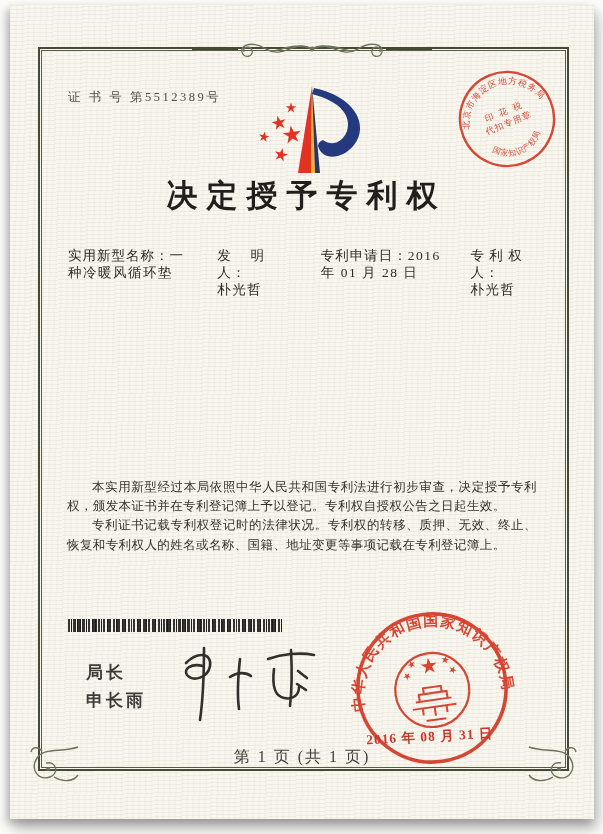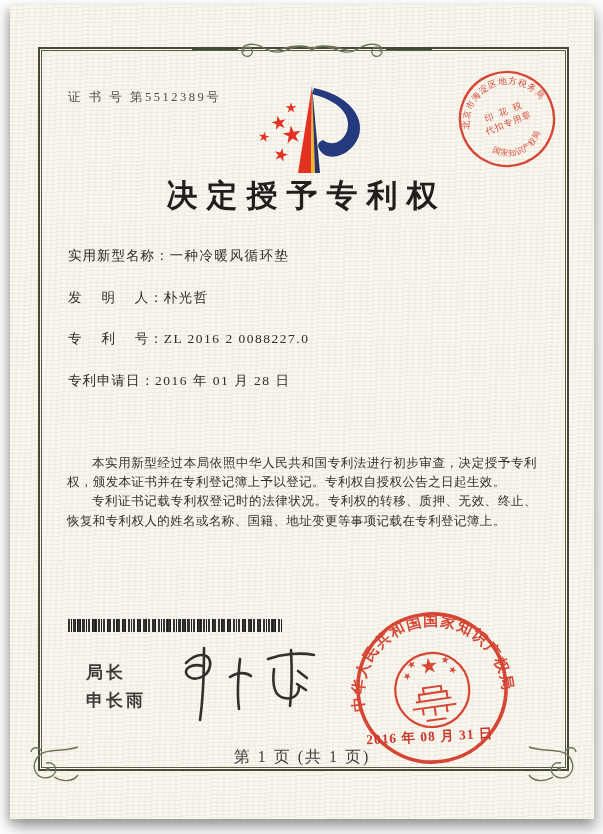--- a/index.html
+++ b/index.html
@@ -17,25 +17,25 @@
   .frame {
     position:absolute; left:28px; right:25px; top:42px; bottom:48px;
     border:2px solid #454a36; box-shadow: inset 0 0 0 1px #f8f6ee, inset 0 0 0 2px #565c44;
   }
   .cert-no { position:absolute; left:58px; top:84px; font-size:12.5px; color:#4e4e4a;
     letter-spacing:2.5px; }
   .logo { position:absolute; left:238px; top:78px; width:134px; height:94px; }
   .title { position:absolute; left:0; top:170px; width:100%; text-align:center;
     font-size:31px; font-weight:bold; color:#201f1c; letter-spacing:9px; text-indent:9px; }
   .fields { position:absolute; left:58px; top:242px; right:50px; display:flex;
-    flex-direction:column; gap:24.5px; font-size:13.5px; color:#2e2d29; }
+    flex-direction:row; gap:24.5px; font-size:13.5px; color:#2e2d29; }
   .fields .row { line-height:17px; letter-spacing:1px; }
   .fields .lab { display:inline-block; }
   .fields .val { letter-spacing:1.5px; }
-  .paras { position:absolute; left:57px; right:57px; top:449px; font-size:12.5px;
+  .paras { position:absolute; left:57px; right:57px; top:473px; font-size:12.5px;
     line-height:19.2px; color:#33322d; text-align:justify; }
   .paras p { text-indent:2em; letter-spacing:0.4px; }
   .barcode { position:absolute; left:58px; top:614px; width:214px; height:13px; opacity:.88;
     background:
       repeating-linear-gradient(90deg,#1a1a1a 0 2px,transparent 2px 5px),
       repeating-linear-gradient(90deg,#111 0 1px,transparent 1px 7px),
       repeating-linear-gradient(90deg,#000 0 1px,transparent 1px 3px);
   }
   .sig-titles { position:absolute; left:76px; top:654px; font-size:17px; font-weight:bold;
     color:#3c3b37; letter-spacing:3px; line-height:28px; }
@@ -129,24 +129,24 @@
     </svg>
 
     <div class="fields">
       <div class="row">
         <span class="lab">实用新型名称：</span><span class="val">一种冷暖风循环垫</span>
       </div>
       <div class="row">
         <span class="lab">发　 明　 人：</span><span class="val">朴光哲</span>
       </div>
       <div class="row">
-        <span class="lab">专　 利　 号：</span><span class="val">ZL 2016 2 0088227.0</span>
-      </div>
-      <div class="row">
         <span class="lab">专利申请日：</span><span class="val">2016 年 01 月 28 日</span>
+      </div>
+      <div class="row">
+        <span class="lab">专 利 权 人：</span><span class="val">朴光哲</span>
       </div>
     </div>
 
     <div class="paras">
       <p>本实用新型经过本局依照中华人民共和国专利法进行初步审查，决定授予专利权，颁发本证书并在专利登记簿上予以登记。专利权自授权公告之日起生效。</p>
       <p>专利证书记载专利权登记时的法律状况。专利权的转移、质押、无效、终止、恢复和专利权人的姓名或名称、国籍、地址变更等事项记载在专利登记簿上。</p>
     </div>
 
     <div class="barcode"></div>
 

